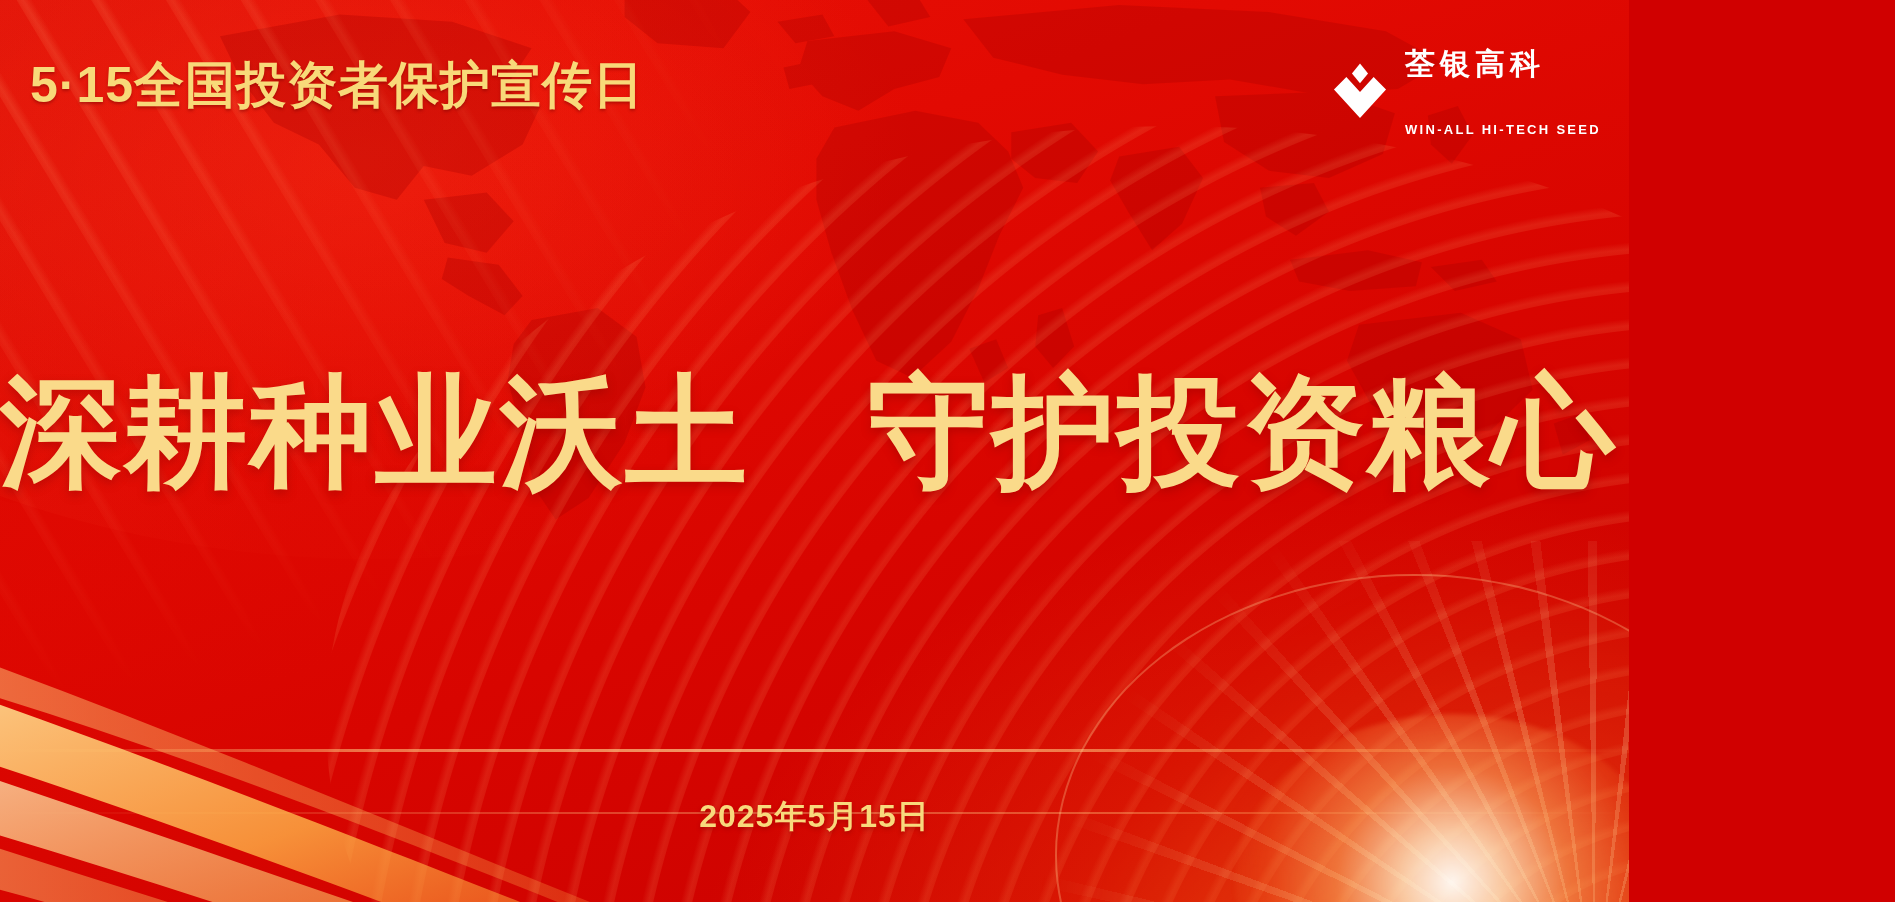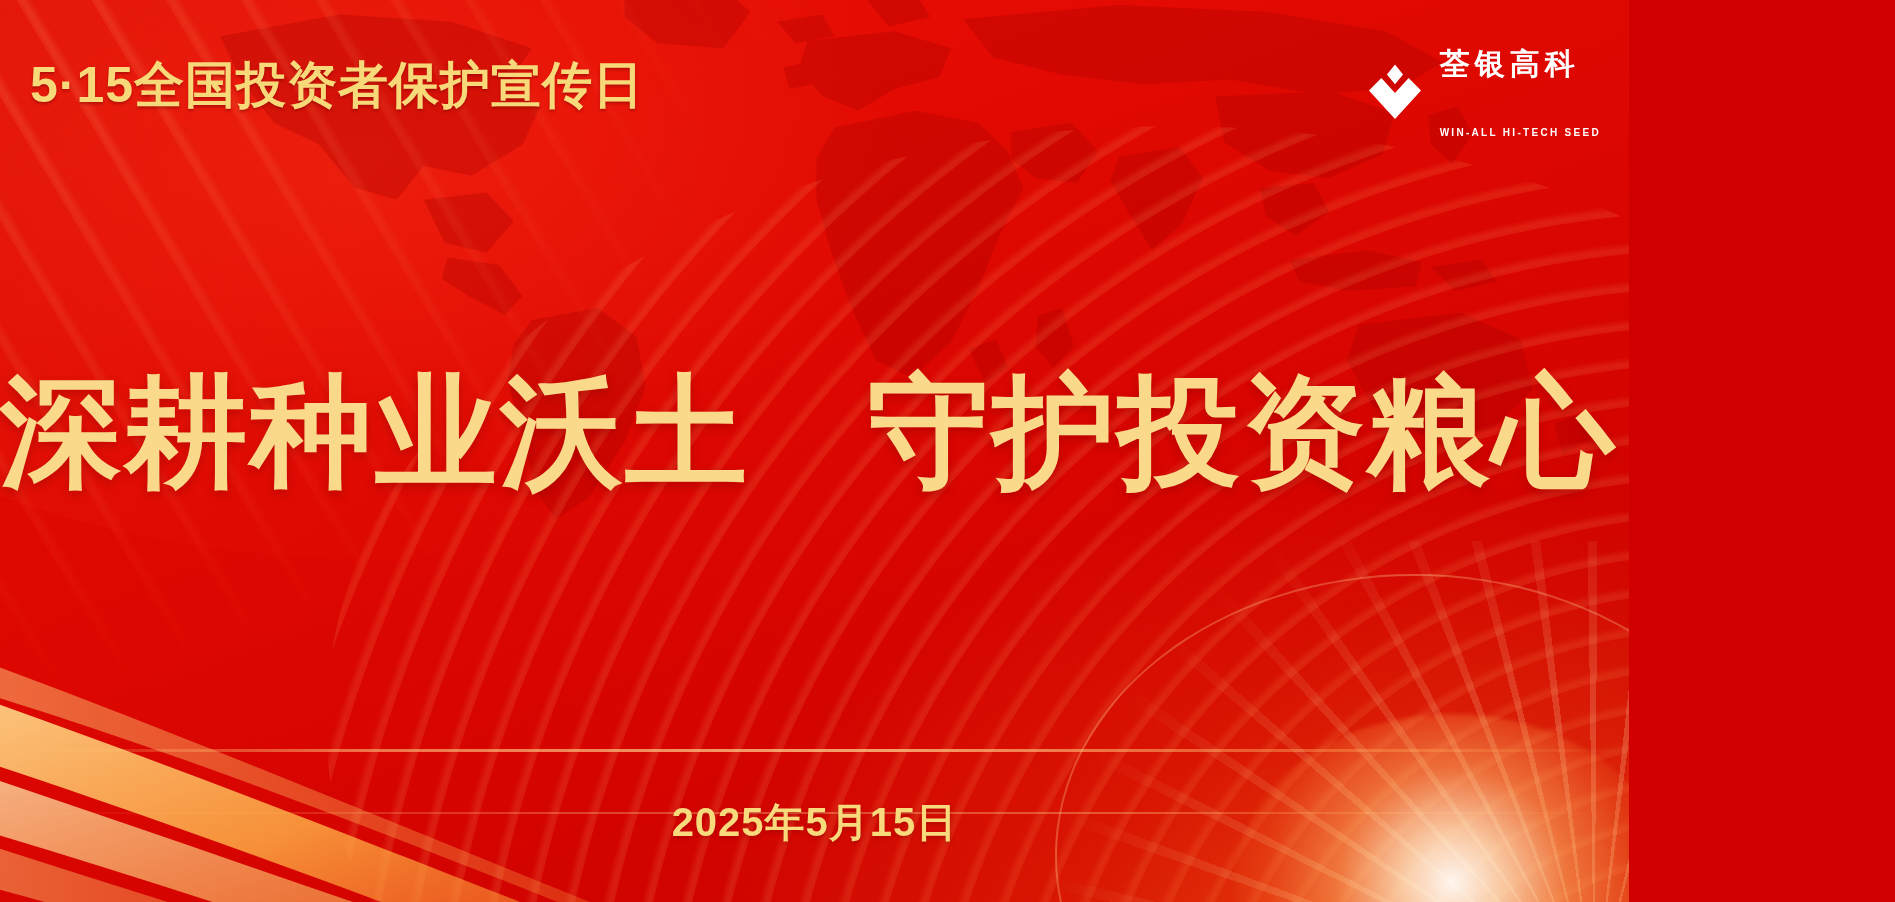--- a/index.html
+++ b/index.html
@@ -145,41 +145,41 @@
     position:absolute; right:28px; top:48px;
     display:flex; align-items:center; gap:14px;
   }
   .logo-mark{ width:62px; height:62px; flex:0 0 auto; }
   .logo-text{ display:flex; flex-direction:column; justify-content:space-between;gap:42px; }
   .logo-cn{
     font-size:30px; font-weight:700; color:#ffffff;
     letter-spacing:5px; line-height:1.05;
   }
   .logo-en{
-    font-size:10px; color:#ffffff; font-weight:700;
-    letter-spacing:2.3px; margin-top:5px; white-space:nowrap;
+    font-size:13px; color:#ffffff; font-weight:700;
+    letter-spacing:2.3px; white-space:nowrap;
   }
 
   
   .headline{
     position:absolute; left:0; right:16px; top:352px;
     text-align:center;
     font-size:122px; font-weight:700;
     color:#fada8a;
     letter-spacing:3px;
     white-space:nowrap;
     text-shadow:0 4px 10px rgba(130,0,0,.35);
   }
   .headline .gap{ display:inline-block; width:44px; }
 
   
   .date{
     position:absolute; left:0; right:0; top:795px;
     text-align:center;
-    font-size:40px; font-weight:700;
+    font-size:32px; font-weight:700;
     color:#f8d97c;
     letter-spacing:1px;
     text-shadow:0 2px 4px rgba(120,0,0,.40);
   }
 </style>
 </head>
 <body>
 
 <div class="banner">
 

